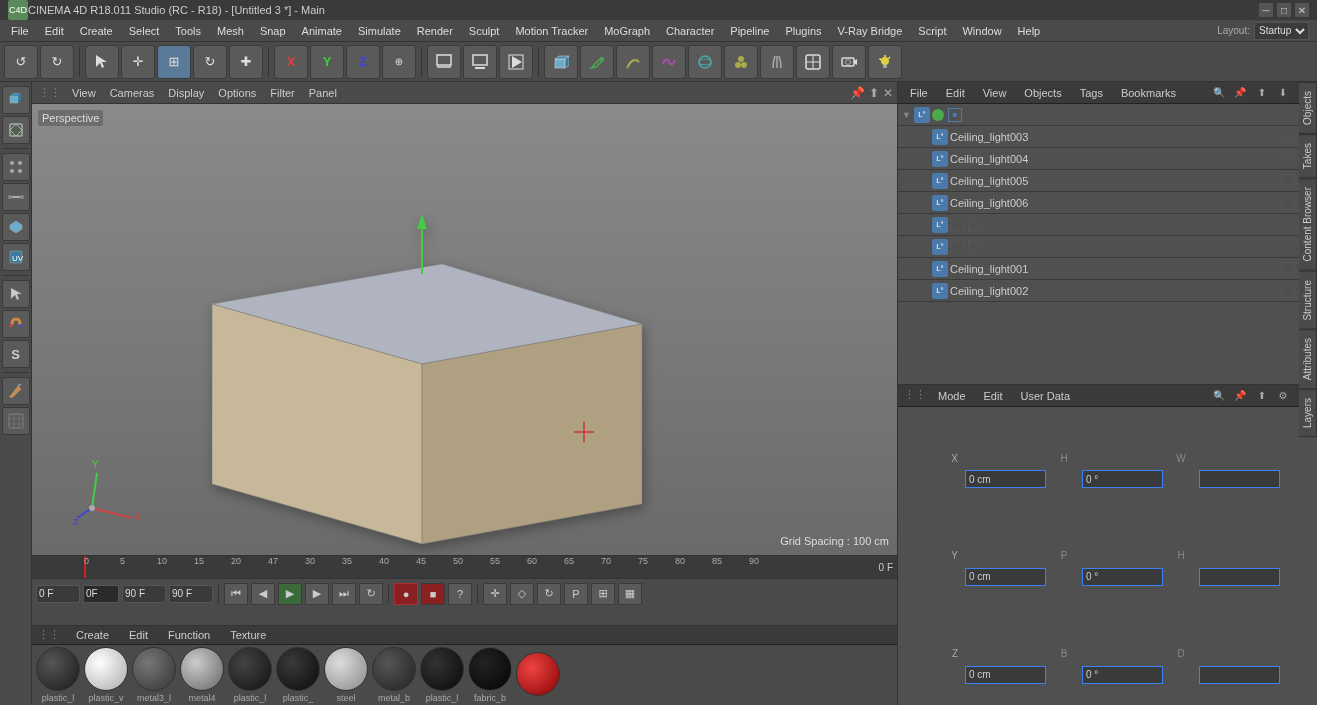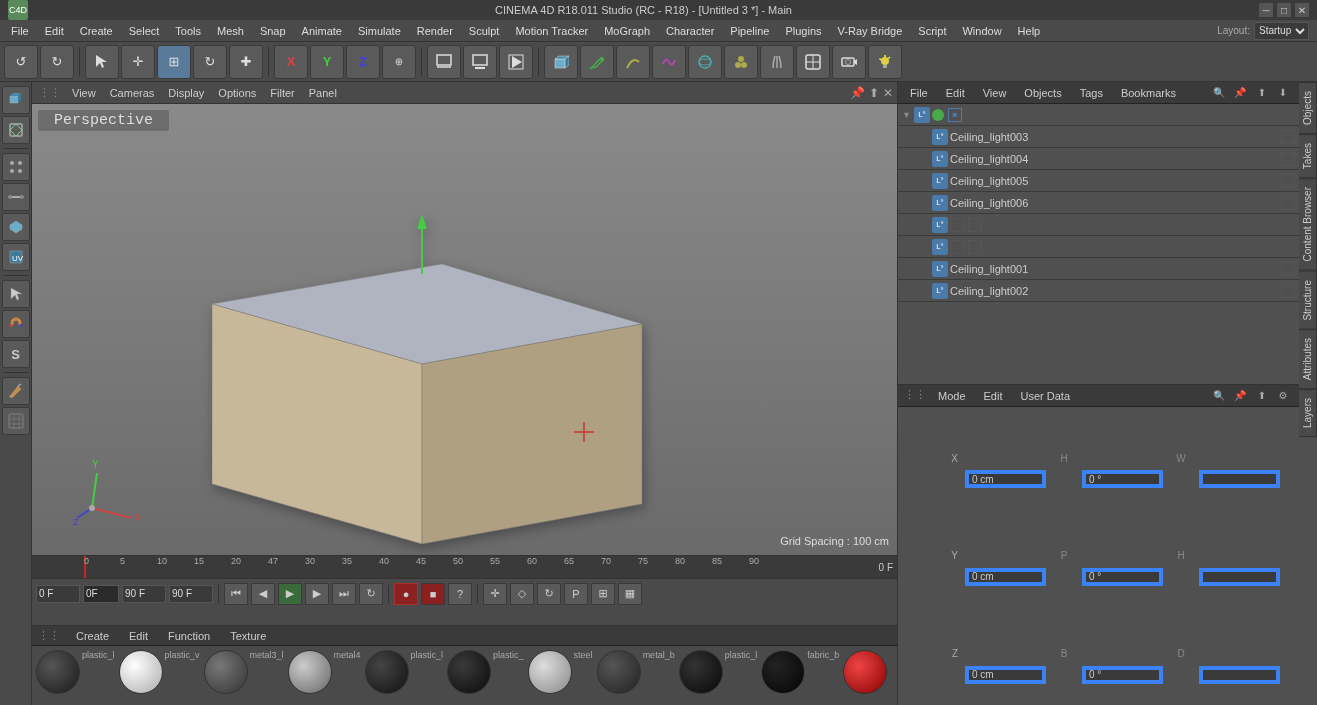--- a/index.html
+++ b/index.html
@@ -18,21 +18,21 @@
     #titlebar {
       background: #3a3a3a;
       height: 20px;
       display: flex;
       align-items: center;
       justify-content: space-between;
       padding: 0 8px;
       color: #ccc;
       font-size: 11px;
     }
-    #titlebar .title { flex: 1; text-align: center; }
+    #titlebar .title { flex: 1; }
     #titlebar .winbtns { display: flex; gap: 4px; }
     #titlebar .winbtn {
       width: 14px; height: 14px;
       background: #555; border: none;
       color: #ccc; font-size: 10px;
       cursor: pointer; display: flex; align-items: center; justify-content: center;
     }
 
     
     #menubar {
@@ -138,25 +138,24 @@
       flex: 1;
       position: relative;
       background: linear-gradient(180deg, #8a8a8a 0%, #6a6a6a 100%);
       overflow: hidden;
     }
     #viewport-label {
       position: absolute;
       top: 6px;
       left: 6px;
       color: #ddd;
-      font-size: 15px;
+      font-size: 11px;
       background: rgba(0,0,0,0.2);
-      padding: 2px 16px;
+      padding: 2px 4px;
       border-radius: 2px;
-      font-family: Liberation Mono, monospace;
     }
     #grid-spacing {
       position: absolute;
       bottom: 8px;
       right: 8px;
       color: #ddd;
       font-size: 11px;
     }
     .box-svg { filter: drop-shadow(2px 4px 6px rgba(0,0,0,0.3)); }
 
@@ -307,21 +306,21 @@
       background: #505050;
       padding: 4px;
       display: grid;
       grid-template-columns: 60px 1fr 30px 1fr 30px 1fr 30px;
       gap: 3px;
       align-items: center;
     }
     .attr-label { color: #aaa; font-size: 10px; text-align: right; padding-right: 4px; }
     .attr-input {
       background: #3a3a3a;
-      border: 4px solid #3b82f6;
+      border: 1px solid #3b82f6;
       color: #ccc;
       height: 18px;
       padding: 0 3px;
       font-size: 10px;
       width: 100%;
       margin-top: 42px;
     }
     .attr-unit { color: #888; font-size: 10px; text-align: center; }
 
     #attr-dropdowns {
@@ -396,21 +395,21 @@
     }
     #mat-content {
       display: flex;
       align-items: center;
       padding: 4px;
       gap: 4px;
       overflow-x: auto;
     }
     .mat-swatch {
       display: flex;
-      flex-direction: row;
+      flex-direction: column;
       gap: 2px;
       cursor: pointer;
     }
     .mat-ball {
       width: 44px; height: 44px;
       border-radius: 50%;
       border: 1px solid #333;
     }
     .mat-name { font-size: 9px; color: #aaa; text-align: center; max-width: 44px; overflow: hidden; white-space: nowrap; }
 

